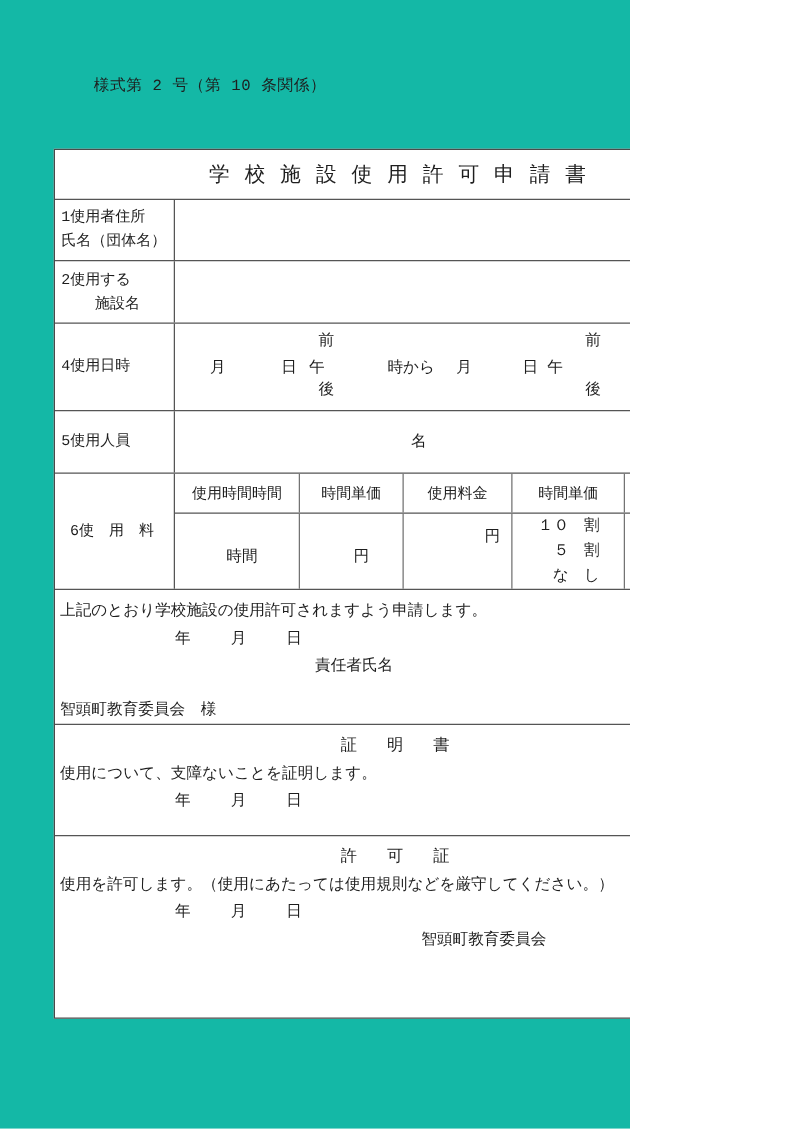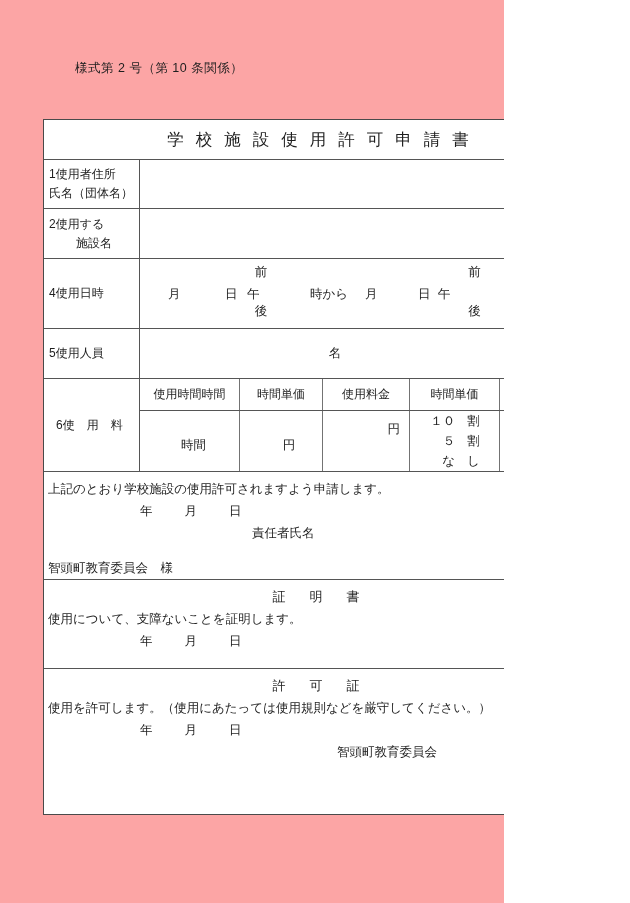--- a/index.html
+++ b/index.html
@@ -1,22 +1,22 @@
 <!DOCTYPE html>
 <html><head>
 <meta charset="utf-8">
 <style>
   * { margin:0; padding:0; box-sizing:border-box; }
   html,body { background:#ffffff; }
   .page {
     position:relative;
     width:504px; height:903px;
-    background:#fca5a5;
+    background:#14b8a6;
     color:#1e1e1e;
-    font-family:Liberation Sans, sans-serif;
+    font-family:Liberation Mono, monospace;
     font-size:12.5px;
     overflow:hidden;
   }
   .form-number {
     position:absolute; left:75px; top:60px;
     font-size:12.5px; letter-spacing:0.5px;
   }
   .form-table {
     position:absolute; left:43px; top:119px;
     width:550px; height:696px;

